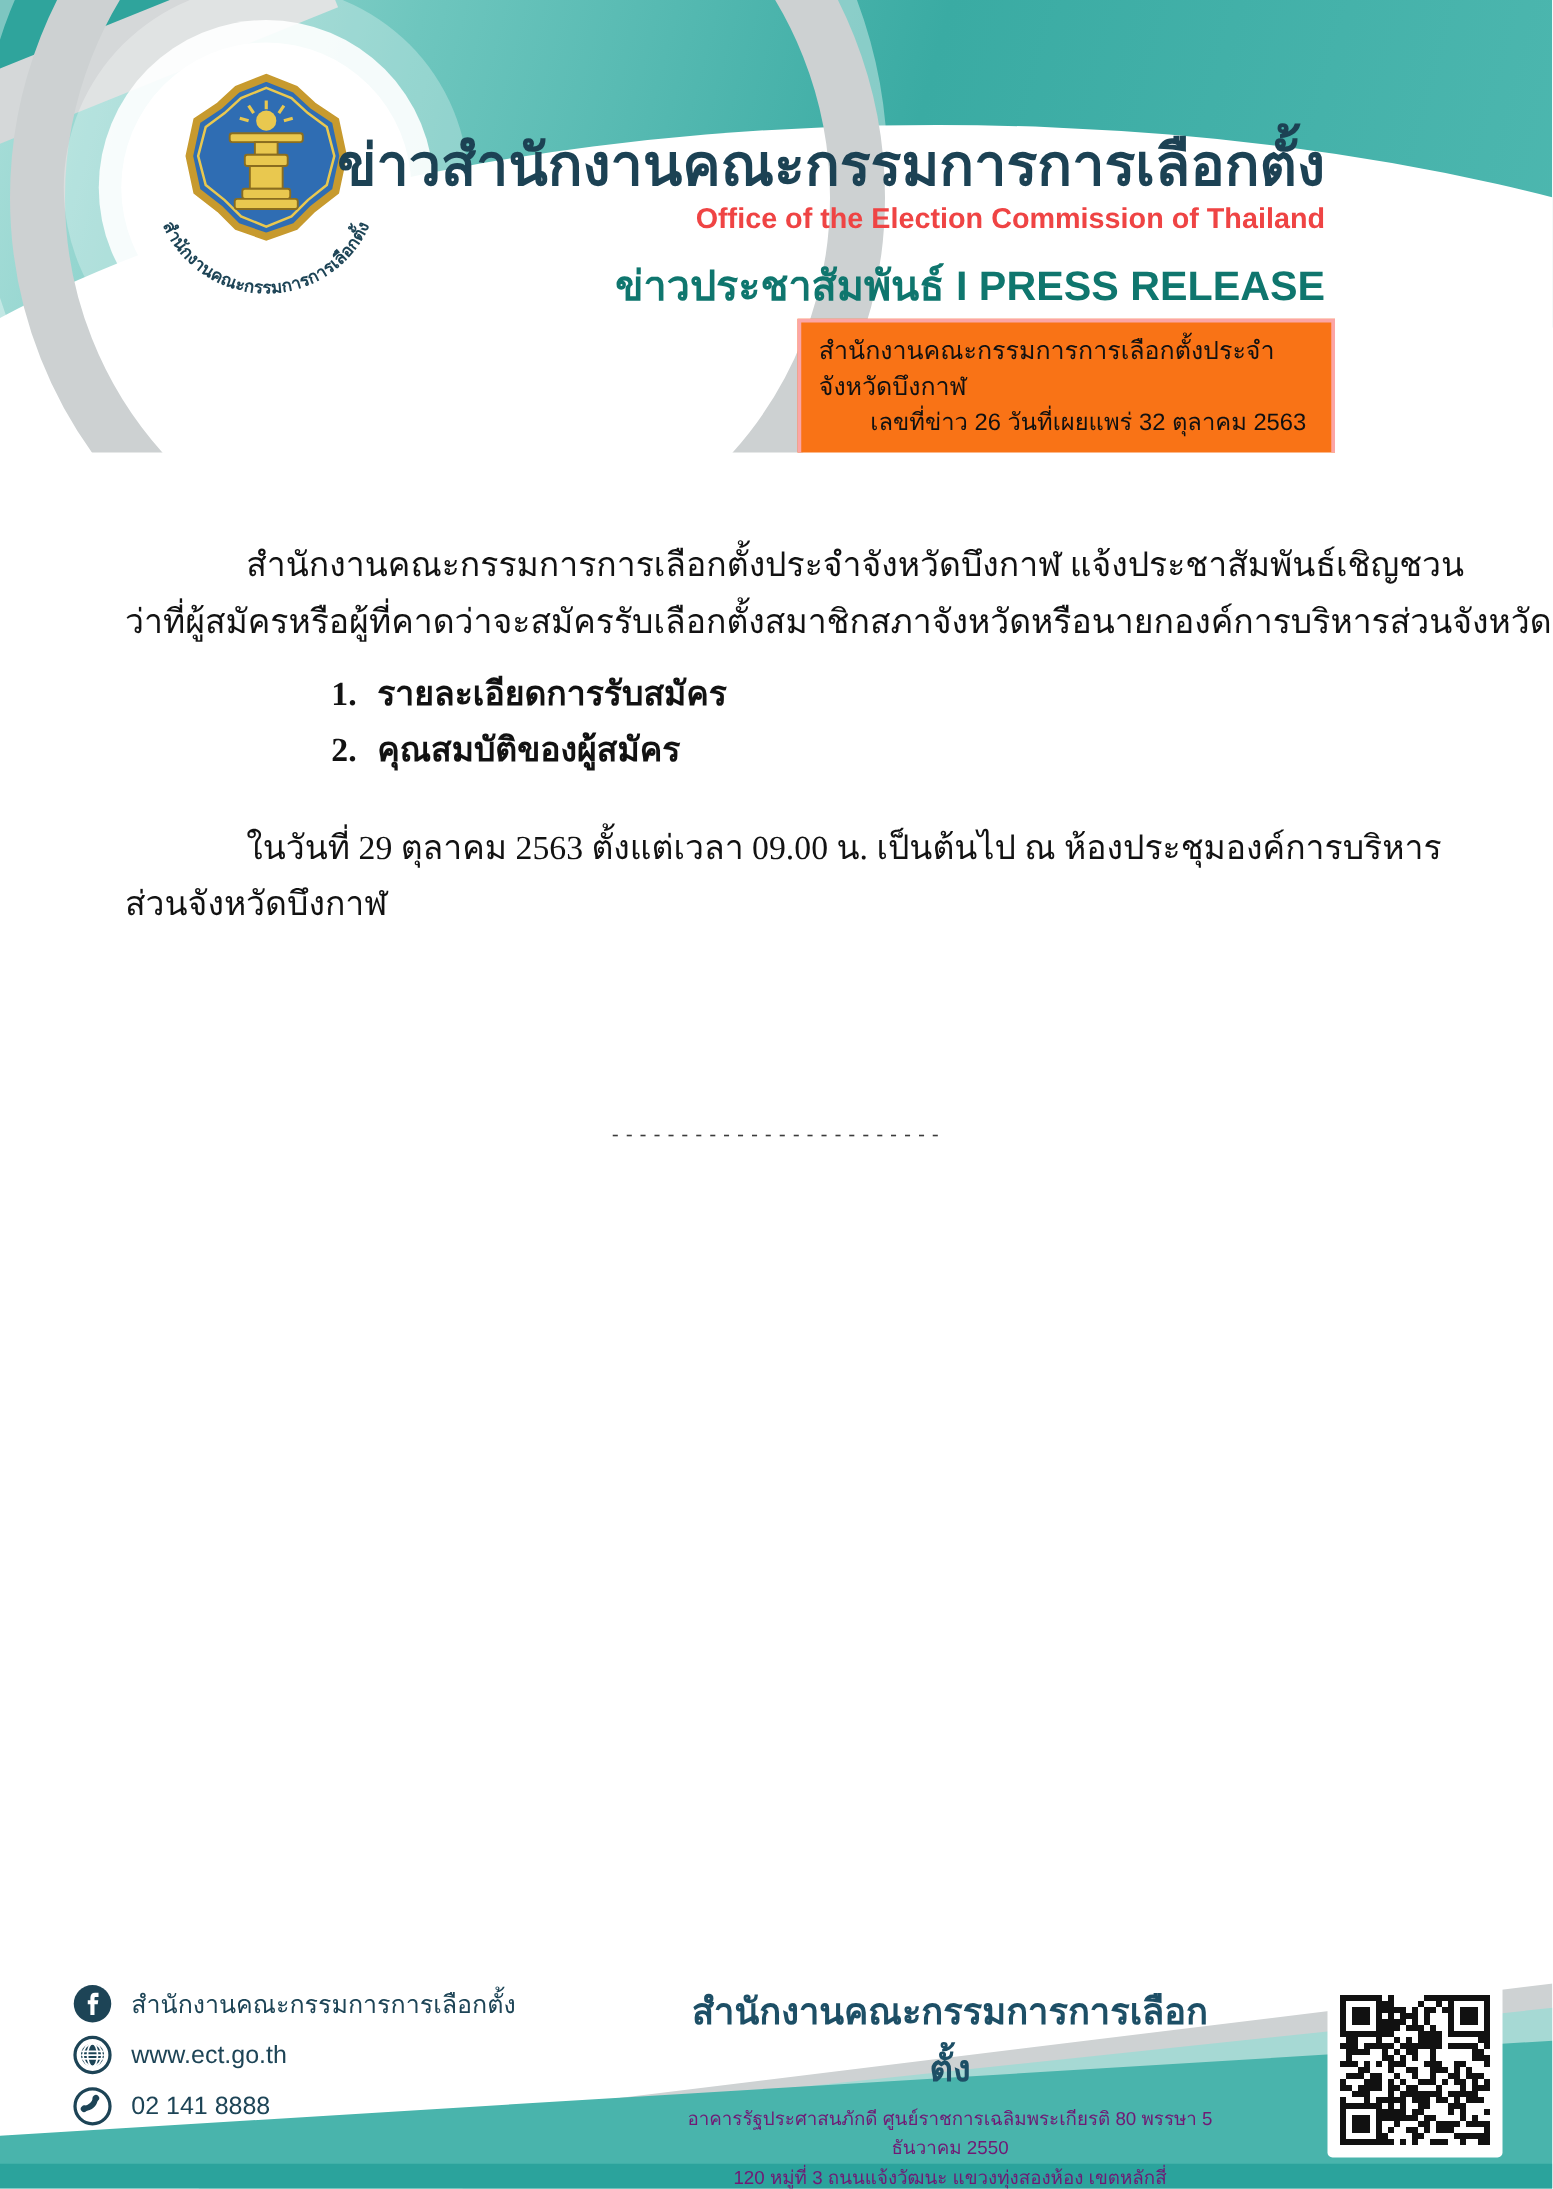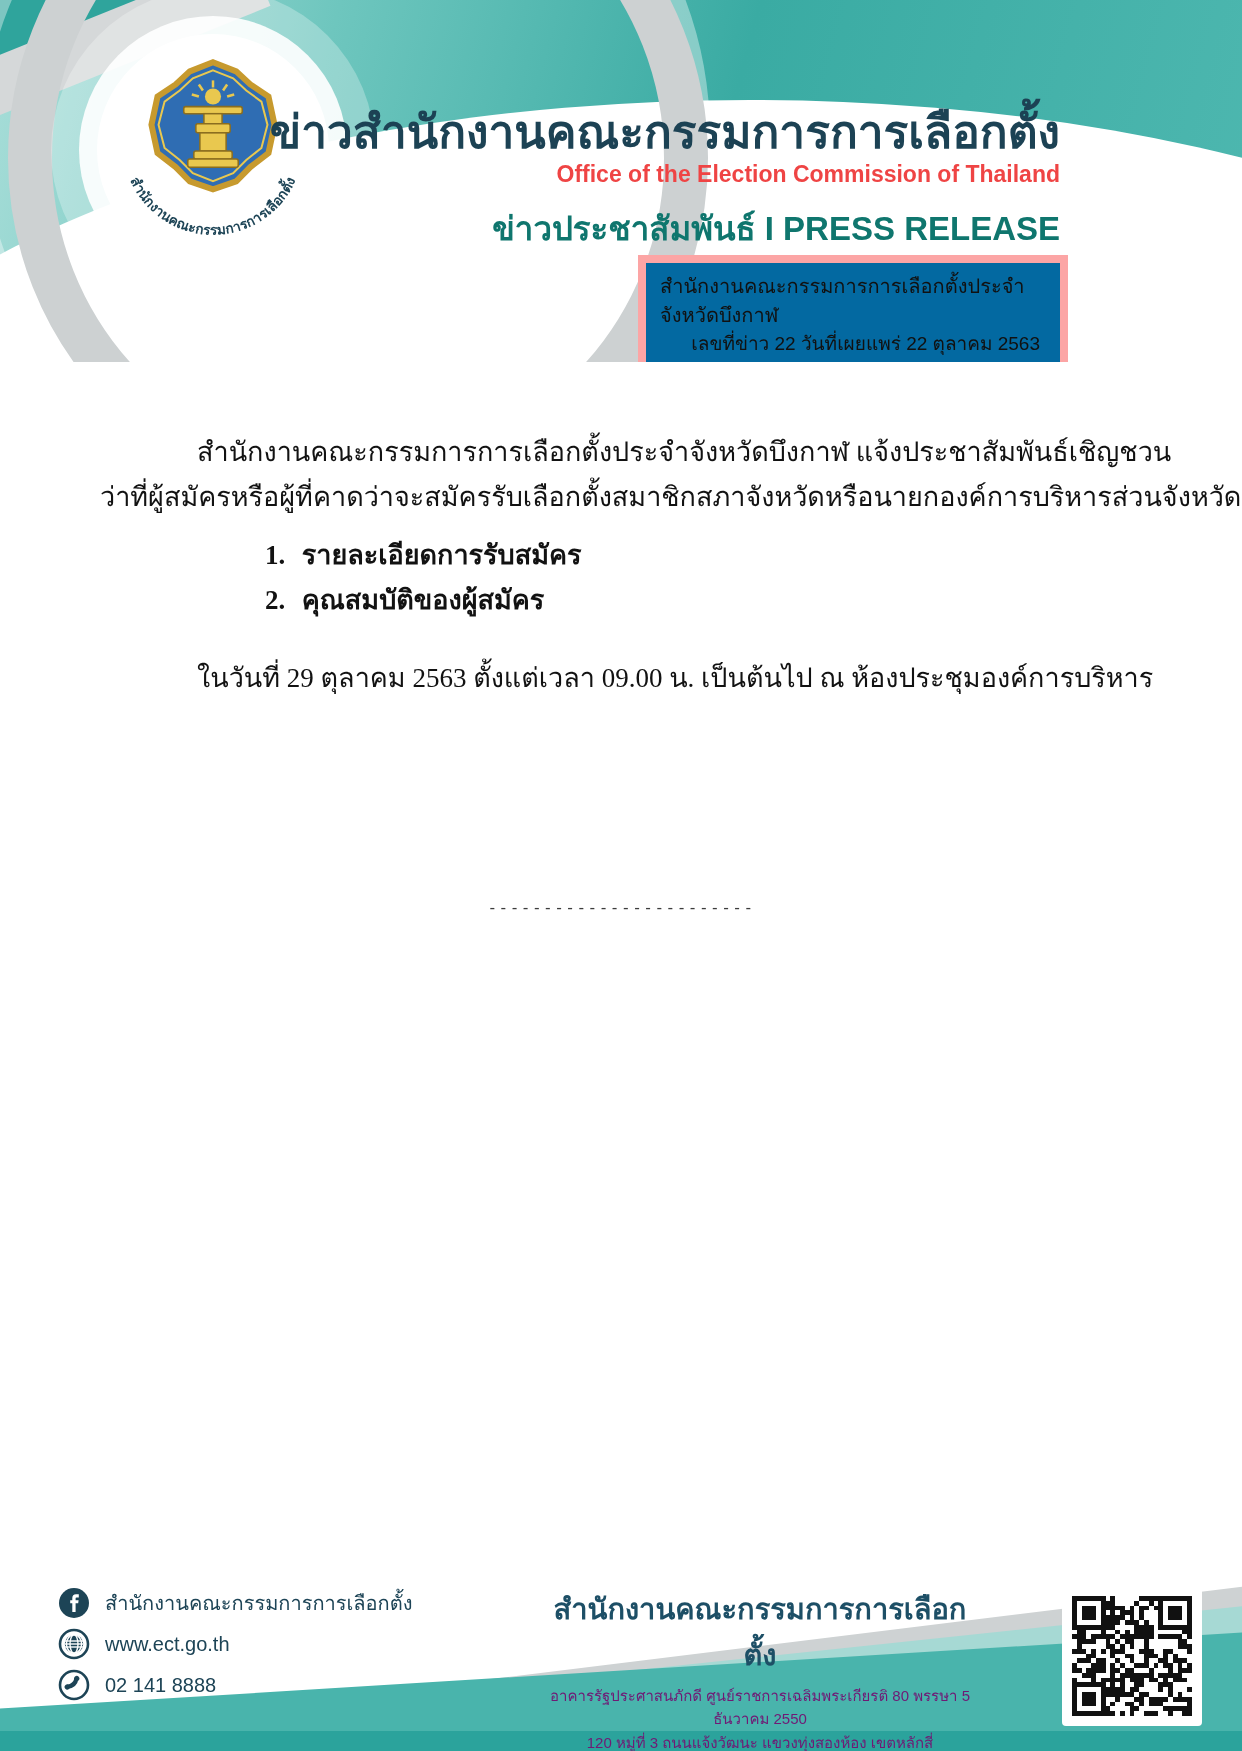--- a/index.html
+++ b/index.html
@@ -32,21 +32,21 @@
     background:#ffffff; z-index:7;
     box-shadow:0 0 0 18px rgba(255,255,255,.9), 0 0 0 46px rgba(255,255,255,.28); }
   .logo-circle svg { width:100%; height:100%; }
 
   .hdr-titles { position:absolute; top:106px; right:182px; text-align:right; z-index:8;margin-left:15px; }
   .hdr-title-th { font-size:46px; font-weight:bold; color:#1c4254; letter-spacing:0; line-height:1.15; }
   .hdr-subtitle-en { font-size:23px; font-weight:bold; color:#ef4444; margin-top:2px; }
   .hdr-press { font-size:33px; font-weight:bold; color:#0f766e; margin-top:14px; }
 
   .info-box { position:absolute; top:255px; right:174px; width:430px; min-height:76px; z-index:9;
-    background:#0369a1; border:8px solid #fca5a5; padding:9px 14px 10px 14px; }
+    background:#f97316; border:3px solid #fca5a5; padding:9px 14px 10px 14px; }
   .info-box .line1 { font-size:20px; color:#111; text-align:left; line-height:1.45; }
   .info-box .line2 { font-size:19px; color:#111; text-align:right; padding-right:6px; line-height:1.5; }
 
   
   .doc-body { position:absolute; left:100px; top:430px; width:1045px; color:#121212;
     font-size:27px; line-height:45px; z-index:2;
     font-family:"Liberation Serif","DejaVu Serif", serif; }
   .p-line { white-space:nowrap; }
   .indent { padding-left:97px; }
   .doc-list { margin-top:13px; }
@@ -126,21 +126,21 @@
     </div>
 
     <div class="hdr-titles">
       <div class="hdr-title-th">ข่าวสำนักงานคณะกรรมการการเลือกตั้ง</div>
       <div class="hdr-subtitle-en">Office of the Election Commission of Thailand</div>
       <div class="hdr-press">ข่าวประชาสัมพันธ์ I PRESS RELEASE</div>
     </div>
 
     <div class="info-box">
       <div class="line1">สำนักงานคณะกรรมการการเลือกตั้งประจำจังหวัดบึงกาฬ</div>
-      <div class="line2">เลขที่ข่าว  22  วันที่เผยแพร่  22 ตุลาคม 2563</div>
+      <div class="line2">เลขที่ข่าว  26  วันที่เผยแพร่  32 ตุลาคม 2563</div>
     </div>
   </div>
 
   <div class="doc-body">
     <div>
       <div class="p-line indent">สำนักงานคณะกรรมการการเลือกตั้งประจำจังหวัดบึงกาฬ แจ้งประชาสัมพันธ์เชิญชวน</div>
       <div class="p-line">ว่าที่ผู้สมัครหรือผู้ที่คาดว่าจะสมัครรับเลือกตั้งสมาชิกสภาจังหวัดหรือนายกองค์การบริหารส่วนจังหวัด เข้าร่วม</div>
     </div>
 
     <div class="doc-list">
@@ -149,20 +149,21 @@
         <span>รายละเอียดการรับสมัคร</span>
       </div>
       <div class="li">
         <span class="num">2.</span>
         <span>คุณสมบัติของผู้สมัคร</span>
       </div>
     </div>
 
     <div class="para2">
       <div class="p-line indent">ในวันที่ 29 ตุลาคม 2563 ตั้งแต่เวลา 09.00 น. เป็นต้นไป ณ ห้องประชุมองค์การบริหาร</div>
+      <div class="p-line">ส่วนจังหวัดบึงกาฬ</div>
     </div>
   </div>
 
   <div class="separator">------------------------</div>
 
   <div class="footer">
     <div class="fw-gray"></div>
     <div class="fw-teal-light"></div>
     <div class="fw-teal"></div>
     <div class="fw-base"></div>

